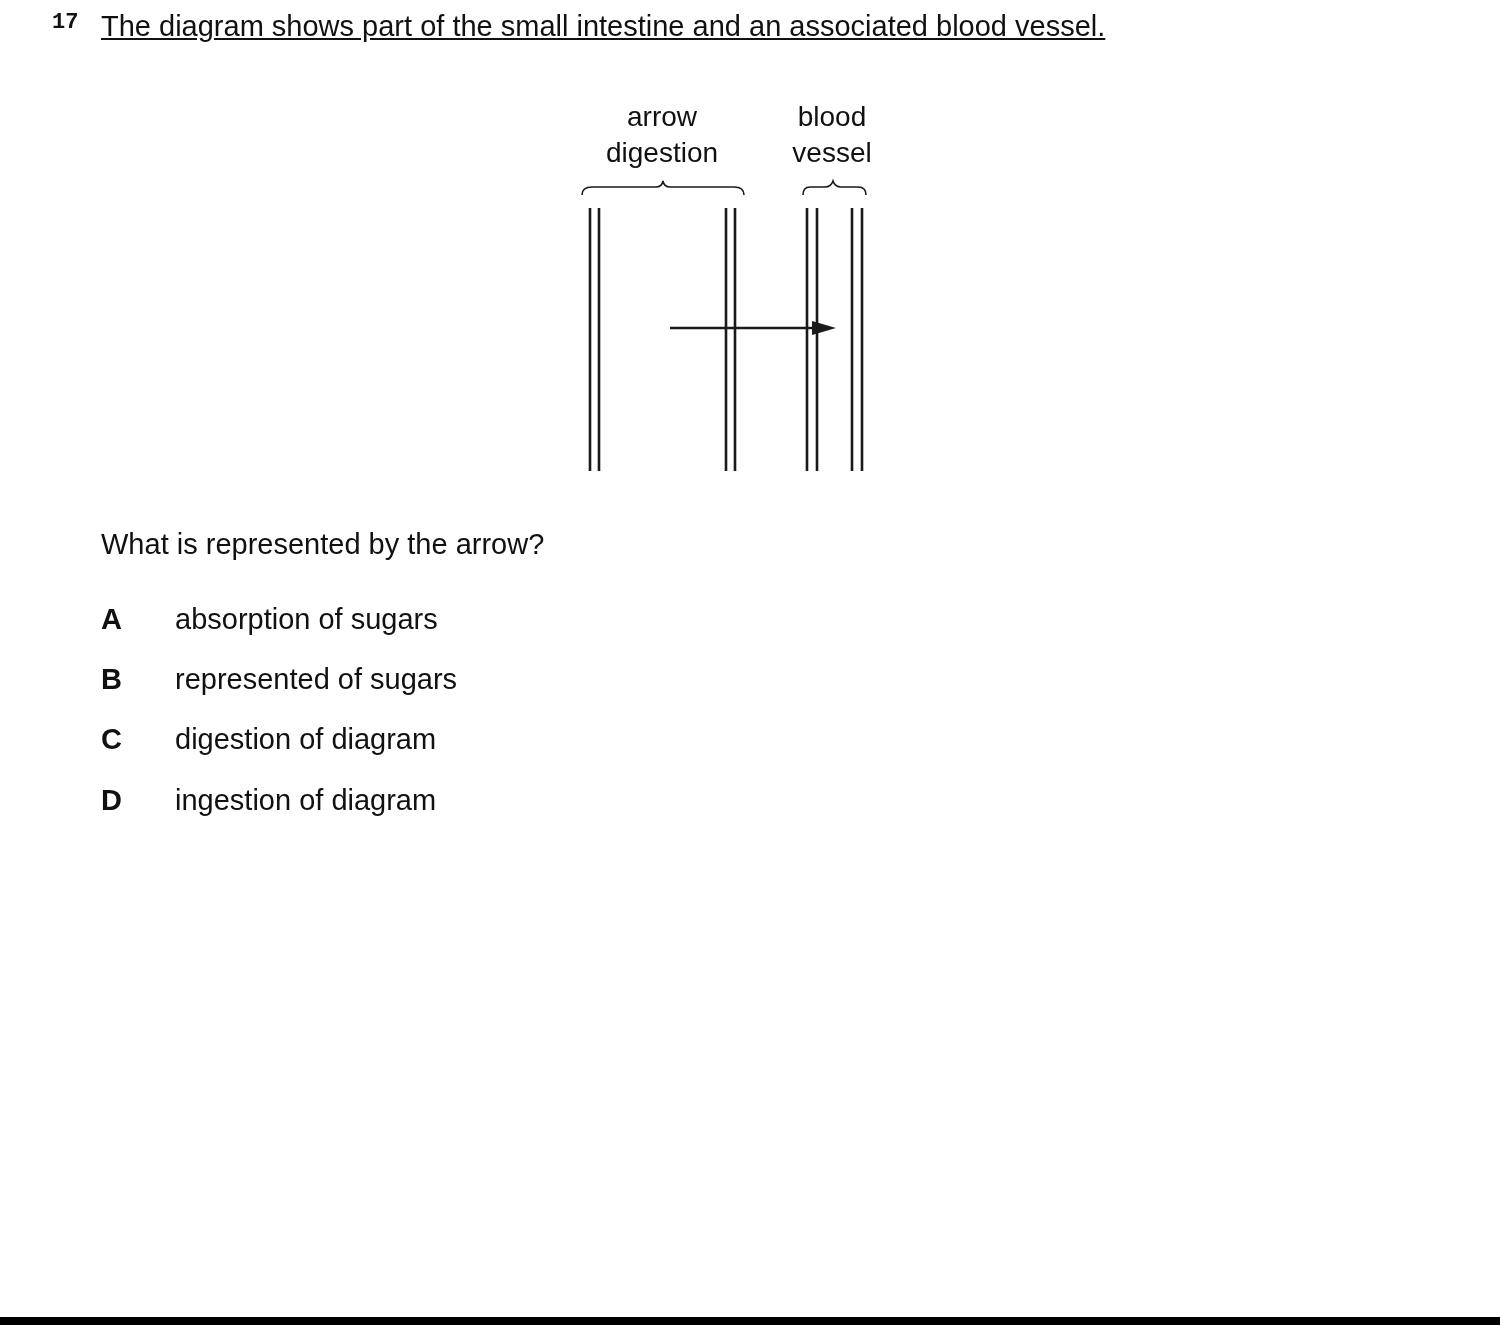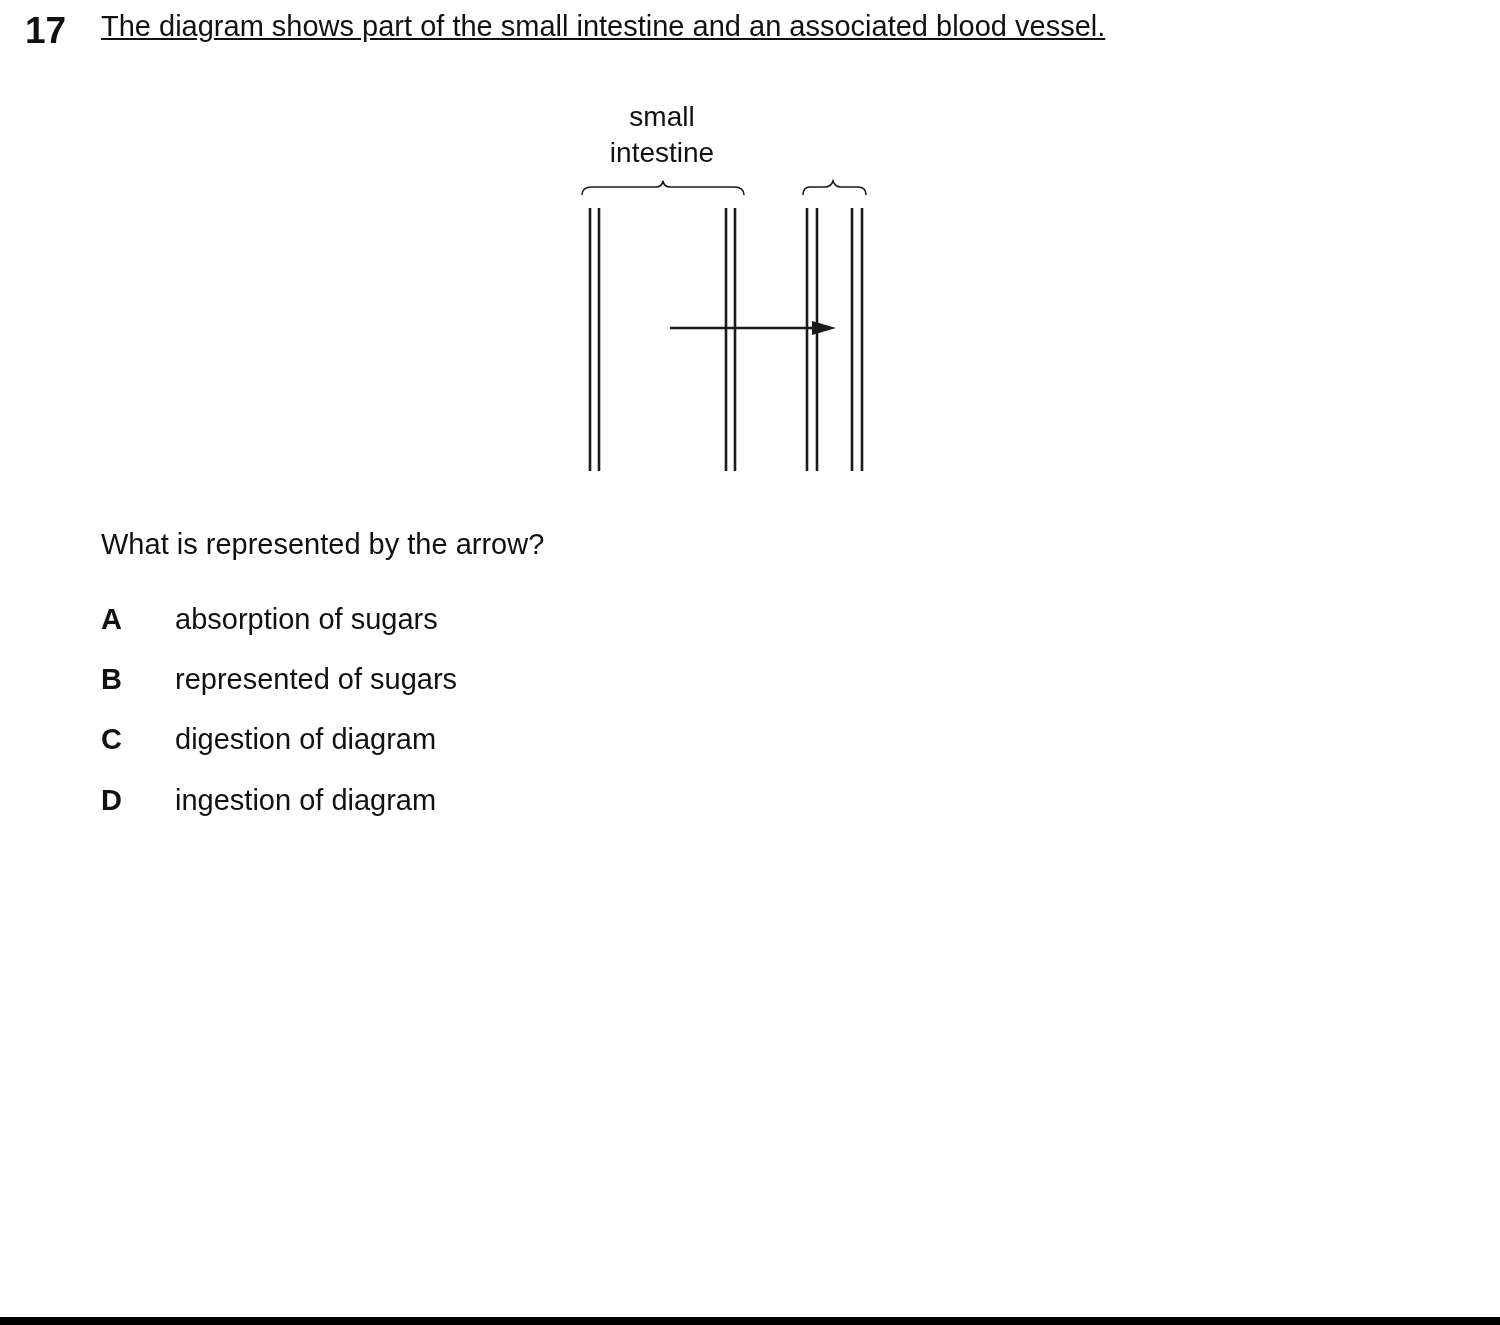--- a/index.html
+++ b/index.html
@@ -1,22 +1,22 @@
 <!DOCTYPE html>
 <html><head>
   <meta charset="utf-8">
   <style>
     html, body { margin: 0; padding: 0; background: #ffffff; }
     body {
       width: 1500px; height: 1325px; position: relative; overflow: hidden;
       font-family: "Liberation Sans", sans-serif; color: #111111;
     }
     .qnum {
-      position: absolute; left: 25px; top: 10px;
-      font-size: 37px; font-weight: bold;
+      position: absolute; left: 52px; top: 10px;
+      font-size: 22px; font-weight: bold; font-family: Liberation Mono, monospace;
     }
     .stem {
       position: absolute; left: 101px; top: 10px;
       font-size: 29px;
       text-decoration: underline;
     }
     .diagram { position: absolute; left: 560px; top: 95px; width: 340px; height: 390px; }
     .diagram svg { position: absolute; left: 0; top: 0; }
     .lbl {
       position: absolute; font-size: 28px; text-align: center; line-height: 36px;
@@ -32,22 +32,26 @@
     }
   </style>
 </head>
 <body>
 
 <div class="qnum">17</div>
 <div class="stem">The diagram shows part of the small intestine and an associated blood vessel.</div>
 
 <div class="diagram">
   <div class="lbl" style="left:32px; top:4px; width:140px;">
-    <div>small</div>
-    <div>intestine</div>
+    <div>arrow</div>
+    <div>digestion</div>
+  </div>
+  <div class="lbl" style="left:212px; top:4px; width:120px;">
+    <div>blood</div>
+    <div>vessel</div>
   </div>
   <svg width="340" height="390" viewBox="0 0 340 390">
     <g fill="none" stroke="#1a1a1a" stroke-width="1.6">
       <path d="M22,100 Q22,92 32,92 L96,92 Q102,92 103,86 Q104,92 110,92 L174,92 Q184,92 184,100"></path>
     </g>
     <g fill="none" stroke="#1a1a1a" stroke-width="1.6">
       <path d="M243,100 Q243,92 250,92 L265,92 Q271,92 273,86 Q275,92 281,92 L298,92 Q306,92 306,100"></path>
     </g>
     <g stroke="#1a1a1a" stroke-width="2.6">
       <line x1="30" y1="113" x2="30" y2="376"></line>

